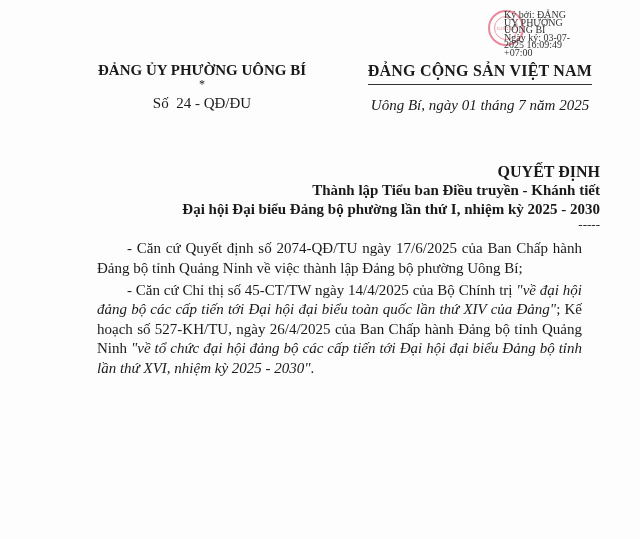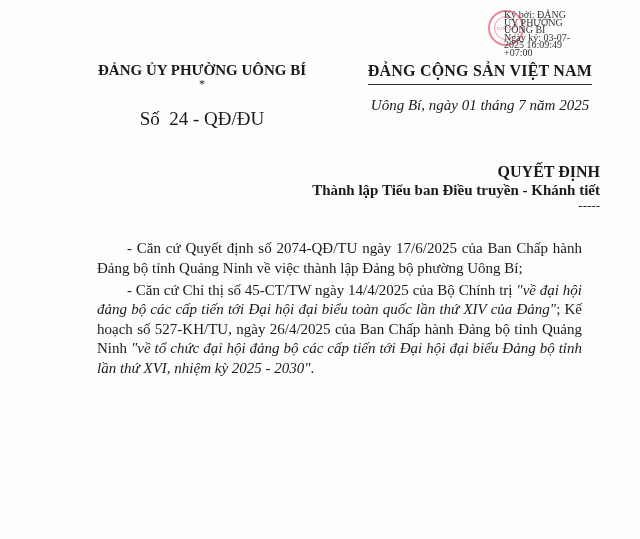--- a/index.html
+++ b/index.html
@@ -20,21 +20,21 @@
   }
   .sig {
     left:504px; top:11px; font-size:10px; line-height:7.6px; color:#333;
     width:62px;
   }
   .sig div { white-space:nowrap; }
   .org-block { left:88px; top:62px; width:228px; text-align:center; }
   .org-line1 { font-size:15px; line-height:16px; letter-spacing:-0.1px; }
   .org-line2 { font-size:15px; line-height:16px; font-weight:bold; }
   .star { font-size:12px; line-height:11px; margin-top:1px; }
-  .docnum { font-size:19px; line-height:18px; margin-top:20px;text-align:center; }
+  .docnum { font-size:15px; line-height:18px; margin-top:4px;text-align:center; }
   .nation { left:320px; top:62px; width:320px; text-align:center; }
   .nation-title {
     display:inline-block; font-size:16px; font-weight:bold; line-height:18px;
     padding-bottom:4px; border-bottom:1px solid #333; letter-spacing:0.2px;
   }
   .place-date { left:320px; top:97px; width:320px; text-align:center; font-size:15px; font-style:italic; }
   .title-block { left:40px; top:163px; width:560px; text-align:right; }
   .t-main { font-size:16px; font-weight:bold; line-height:18px; }
   .t-sub { font-size:15px; font-weight:bold; line-height:19px; }
   .t-dash { font-size:13px; line-height:12px; margin-top:0px; }
@@ -70,19 +70,20 @@
 </div>
 
 <div class="abs nation">
   <span class="nation-title">ĐẢNG CỘNG SẢN VIỆT NAM</span>
 </div>
 <div class="abs place-date">Uông Bí, ngày 01 tháng 7 năm 2025</div>
 
 <div class="abs title-block">
   <div class="t-main">QUYẾT ĐỊNH</div>
   <div class="t-sub">Thành lập Tiểu ban Điều truyền - Khánh tiết</div>
+  <div class="t-sub">Đại hội Đại biểu Đảng bộ phường lần thứ I, nhiệm kỳ 2025 - 2030</div>
   <div class="t-dash">-----</div>
 </div>
 
 <div class="abs body">
   <p class="para">- Căn cứ Quyết định số 2074-QĐ/TU ngày 17/6/2025 của Ban Chấp hành Đảng bộ tỉnh Quảng Ninh về việc thành lập Đảng bộ phường Uông Bí;</p>
   <p class="para"><span>- Căn cứ Chỉ thị số 45-CT/TW ngày 14/4/2025 của Bộ Chính trị </span><i>"về đại hội đảng bộ các cấp tiến tới Đại hội đại biểu toàn quốc lần thứ XIV của Đảng"</i><span>; Kế hoạch số 527-KH/TU, ngày 26/4/2025 của Ban Chấp hành Đảng bộ tỉnh Quảng Ninh </span><i>"về tổ chức đại hội đảng bộ các cấp tiến tới Đại hội đại biểu Đảng bộ tỉnh lần thứ XVI, nhiệm kỳ 2025 - 2030"</i><span>.</span></p>
 </div>
 
 </body></html>

